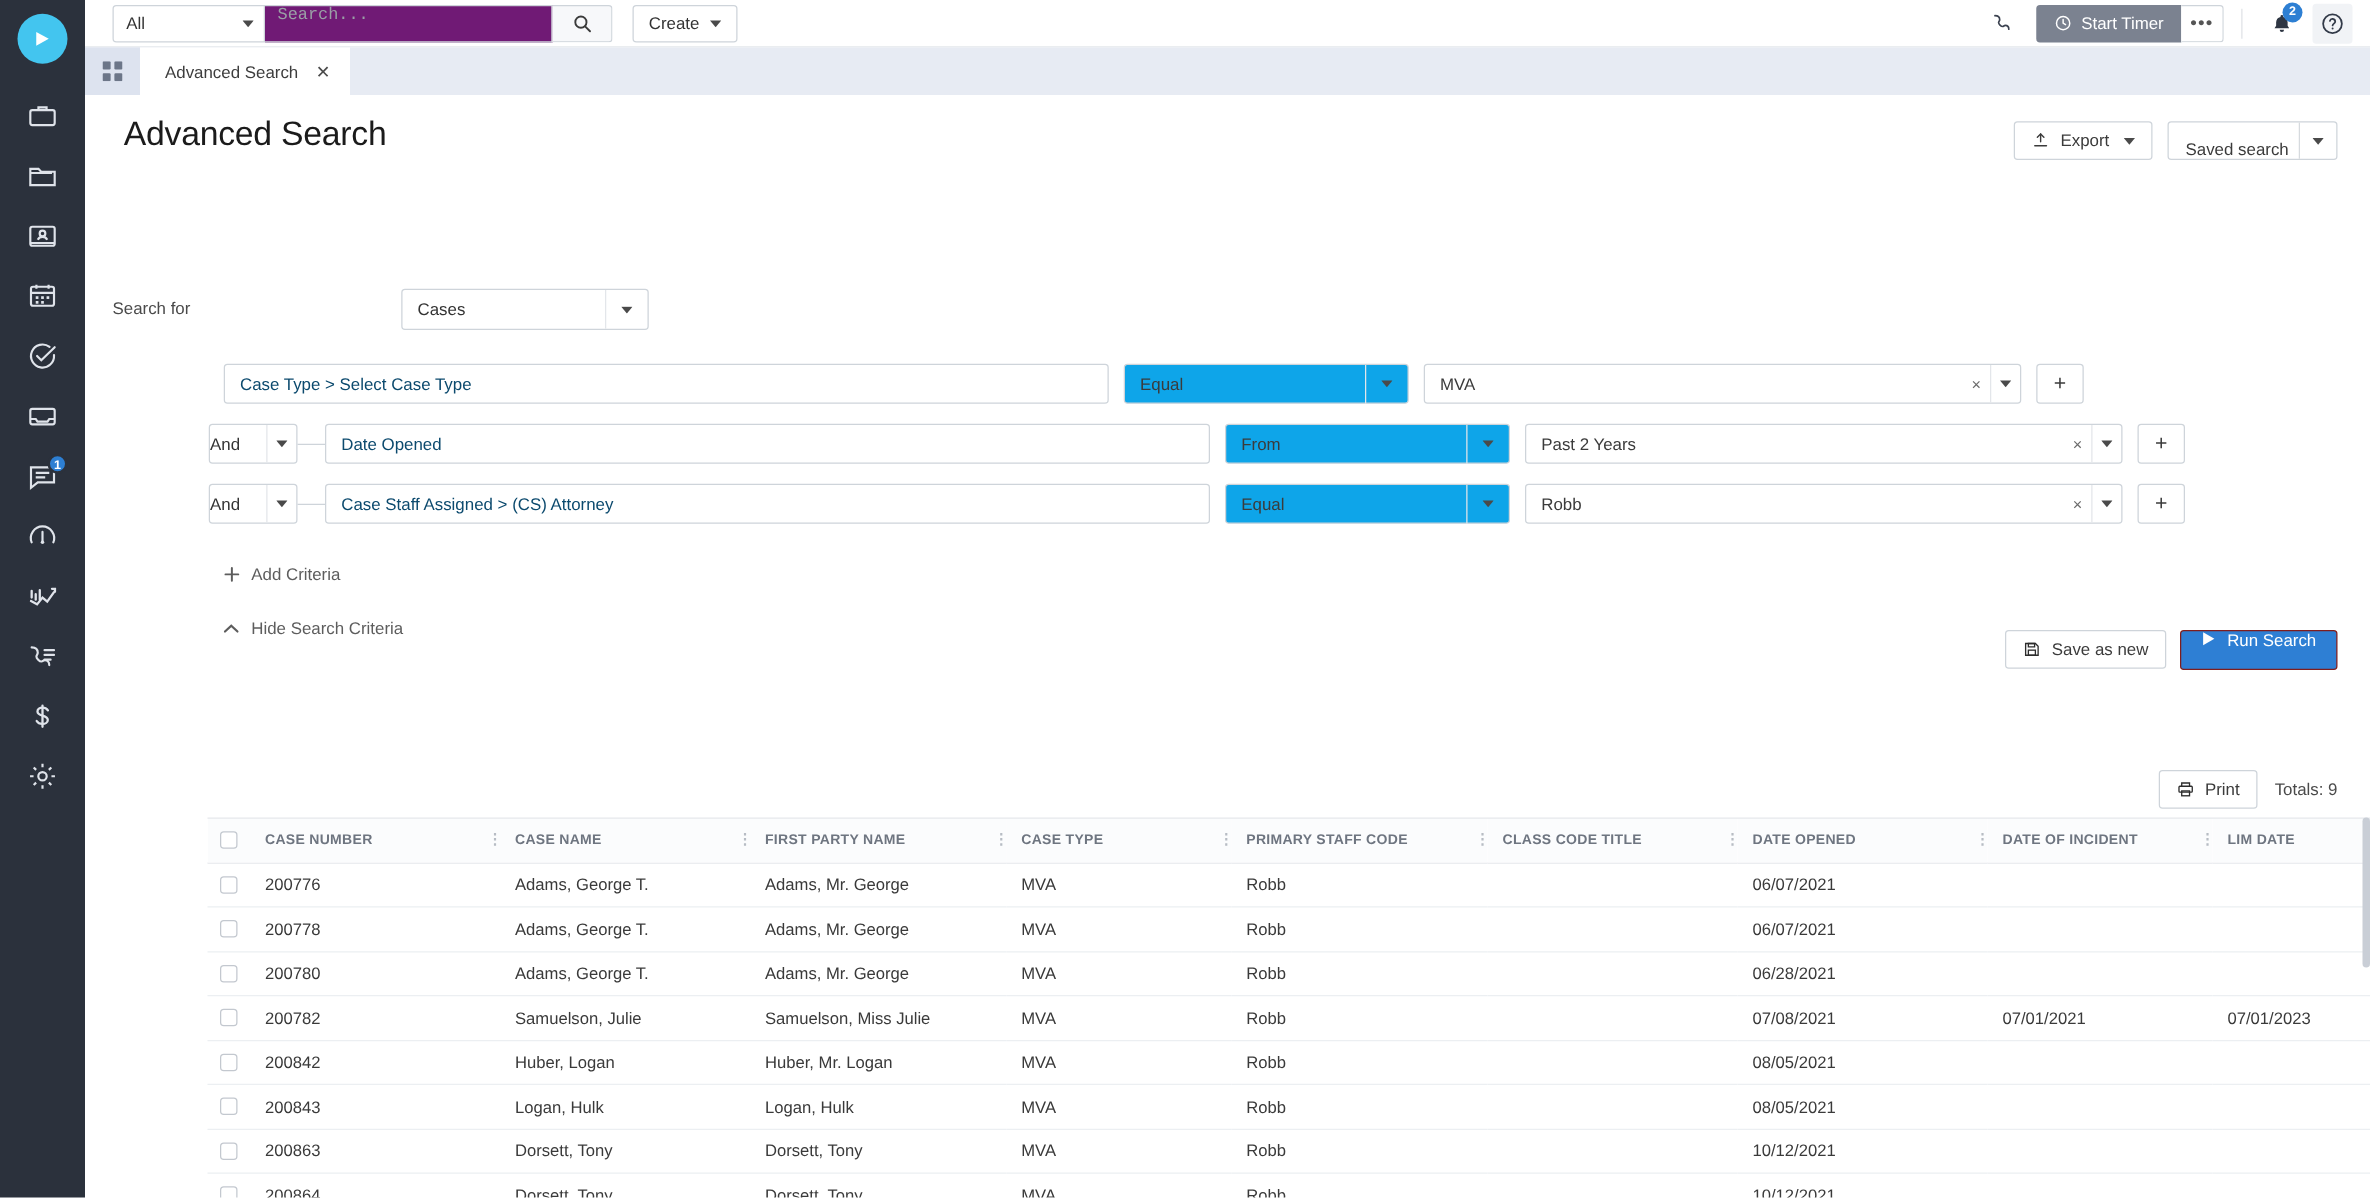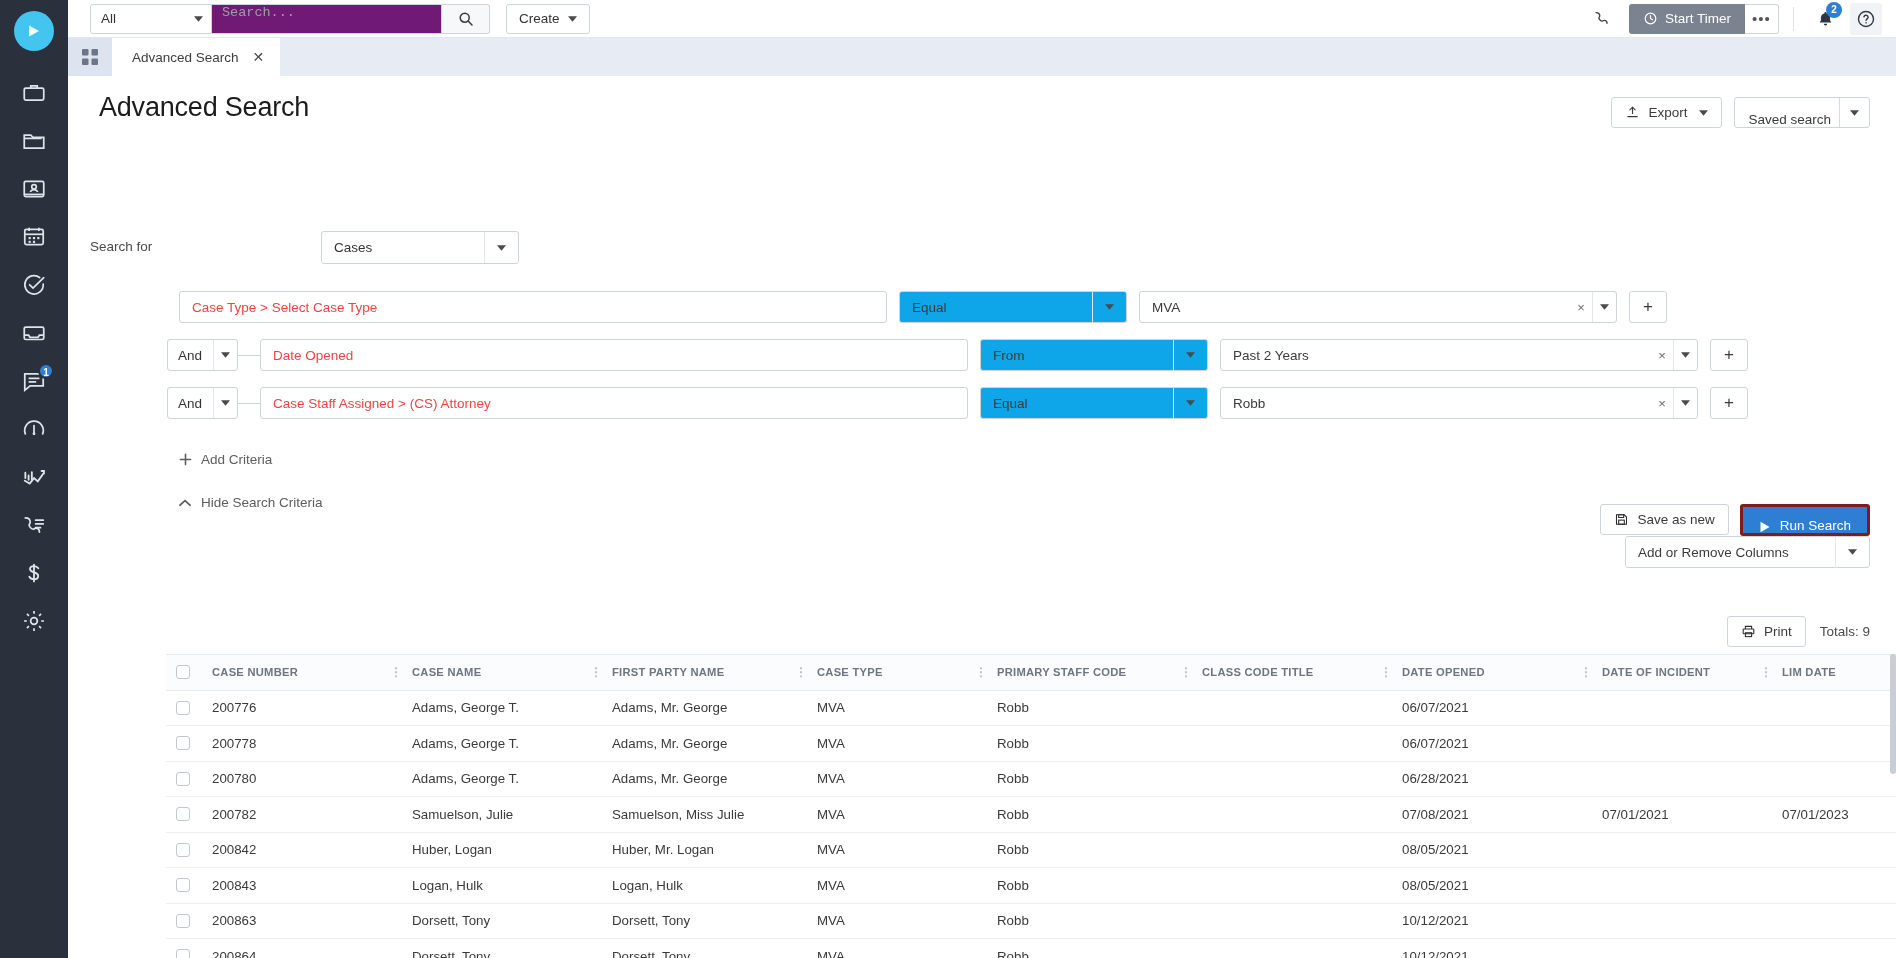--- a/index.html
+++ b/index.html
@@ -180,29 +180,29 @@
     width: 34px; height: 31px;
     display: flex; align-items: center; justify-content: center;
     border-left: 1px solid #e3e6ea;
   }
 
   
   .crit-row { position: absolute; left: 0; height: 32px; display: flex; align-items: center; }
   .conj-select {
     width: 71px; height: 32px; border: 1px solid #ced4da; border-radius: 3px;
     background: #fff; display: flex; align-items: center; justify-content: space-between;
-    padding-left: 10px; font-size: 13.5px; color: #333; cursor: pointer;
+    font-size: 13.5px; color: #333; cursor: pointer;
   }
   .conj-select .sel-caret { width: 24px; height: 30px; }
   .conj-line { width: 22px; height: 1px; background: #ced4da; }
   .field-box {
     width: 708px; height: 32px;
     border: 1px solid #ced4da; border-radius: 3px; background: #fff;
     display: flex; align-items: center; padding: 0 12px;
-    font-size: 13.5px; color: #ef4444; cursor: pointer;
+    font-size: 13.5px; color: #0c4a6e; cursor: pointer;
   }
   .op-box {
     width: 228px; height: 32px;
     border: 1px solid #ced4da; border-radius: 3px; background: #0ea5e9;
     display: flex; align-items: center; justify-content: space-between;
     padding-left: 12px; font-size: 13.5px; color: #3b3b3b; cursor: pointer;
   }
   .val-box {
     width: 478px; height: 32px;
     border: 1px solid #ced4da; border-radius: 3px; background: #fff;
@@ -224,23 +224,23 @@
     font-size: 13.5px; color: #5d5d5d; cursor: pointer;
   }
   .hide-criteria {
     position: absolute; left: 111px; top: 419px;
     display: flex; align-items: center; gap: 10px;
     font-size: 13.5px; color: #5d5d5d; cursor: pointer;
   }
 
   .run-actions { position: absolute; right: 26px; top: 428px; display: flex; gap: 11px; padding-left: 35px; }
   .btn-primary {
-    background: #2e7fd4; border: 3px solid #7f1d1d; color: #fff;
+    background: #2e7fd4; border: 1px solid #7f1d1d; color: #fff;
     border-radius: 3px; height: 32px; padding: 0 16px;
-    display: flex; align-items: flex-end; gap: 9px;
+    display: flex; align-items: flex-start; gap: 9px;
     font-size: 13.5px; cursor: pointer;
   }
   .cols-select {
     position: absolute; right: 26px; top: 460px;
     width: 245px; height: 32px;
     border: 1px solid #ced4da; border-radius: 3px; background: #fff;
     display: flex; align-items: center; justify-content: space-between;
     padding-left: 12px; font-size: 13.5px; color: #3b3b3b; cursor: pointer;
   }
   .grid-toolbar {
@@ -617,28 +617,20 @@
       <span>Save as new</span>
     </div>
     <div class="btn-primary">
       <svg width="12" height="12" viewBox="0 0 12 12">
           <path d="M1.5 0.8L10.5 6 1.5 11.2z" fill="#fff"></path>
         </svg>
       <span>Run Search</span>
     </div>
   </div>
 
-  <div class="cols-select">
-    <span>Add or Remove Columns</span>
-    <span class="sel-caret">
-      <svg width="9" height="6" viewBox="0 0 10 6">
-          <path d="M0 0h10L5 6z" fill="#4a4a4a"></path>
-        </svg>
-    </span>
-  </div>
 
   <div class="grid-toolbar">
     <div class="btn">
       <svg width="15" height="15" viewBox="0 0 24 24" fill="none" stroke="#2c2c2c" stroke-width="1.7">
         <path d="M7 8V3.8h10V8"></path>
           <rect x="3.5" y="8" width="17" height="7.5" rx="1.2"></rect>
           <rect x="7" y="14" width="10" height="6.2"></rect>
       </svg>
       <span>Print</span>
     </div>

